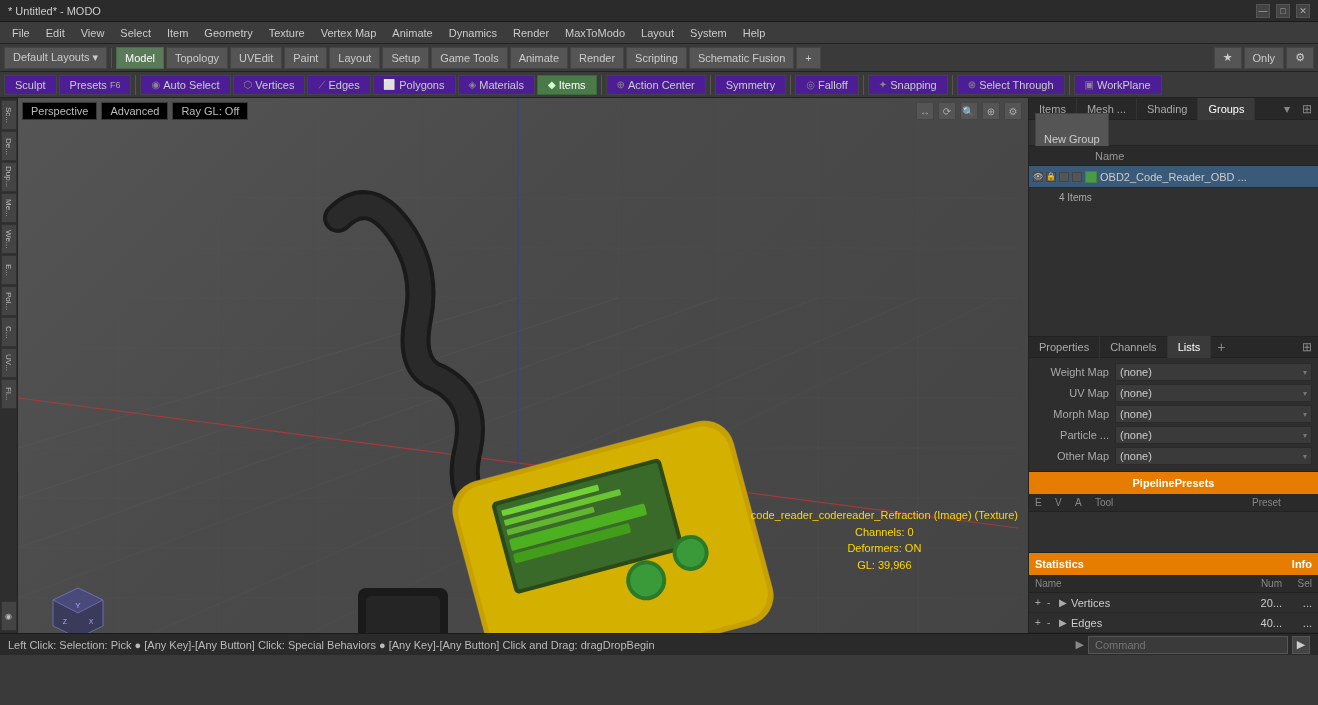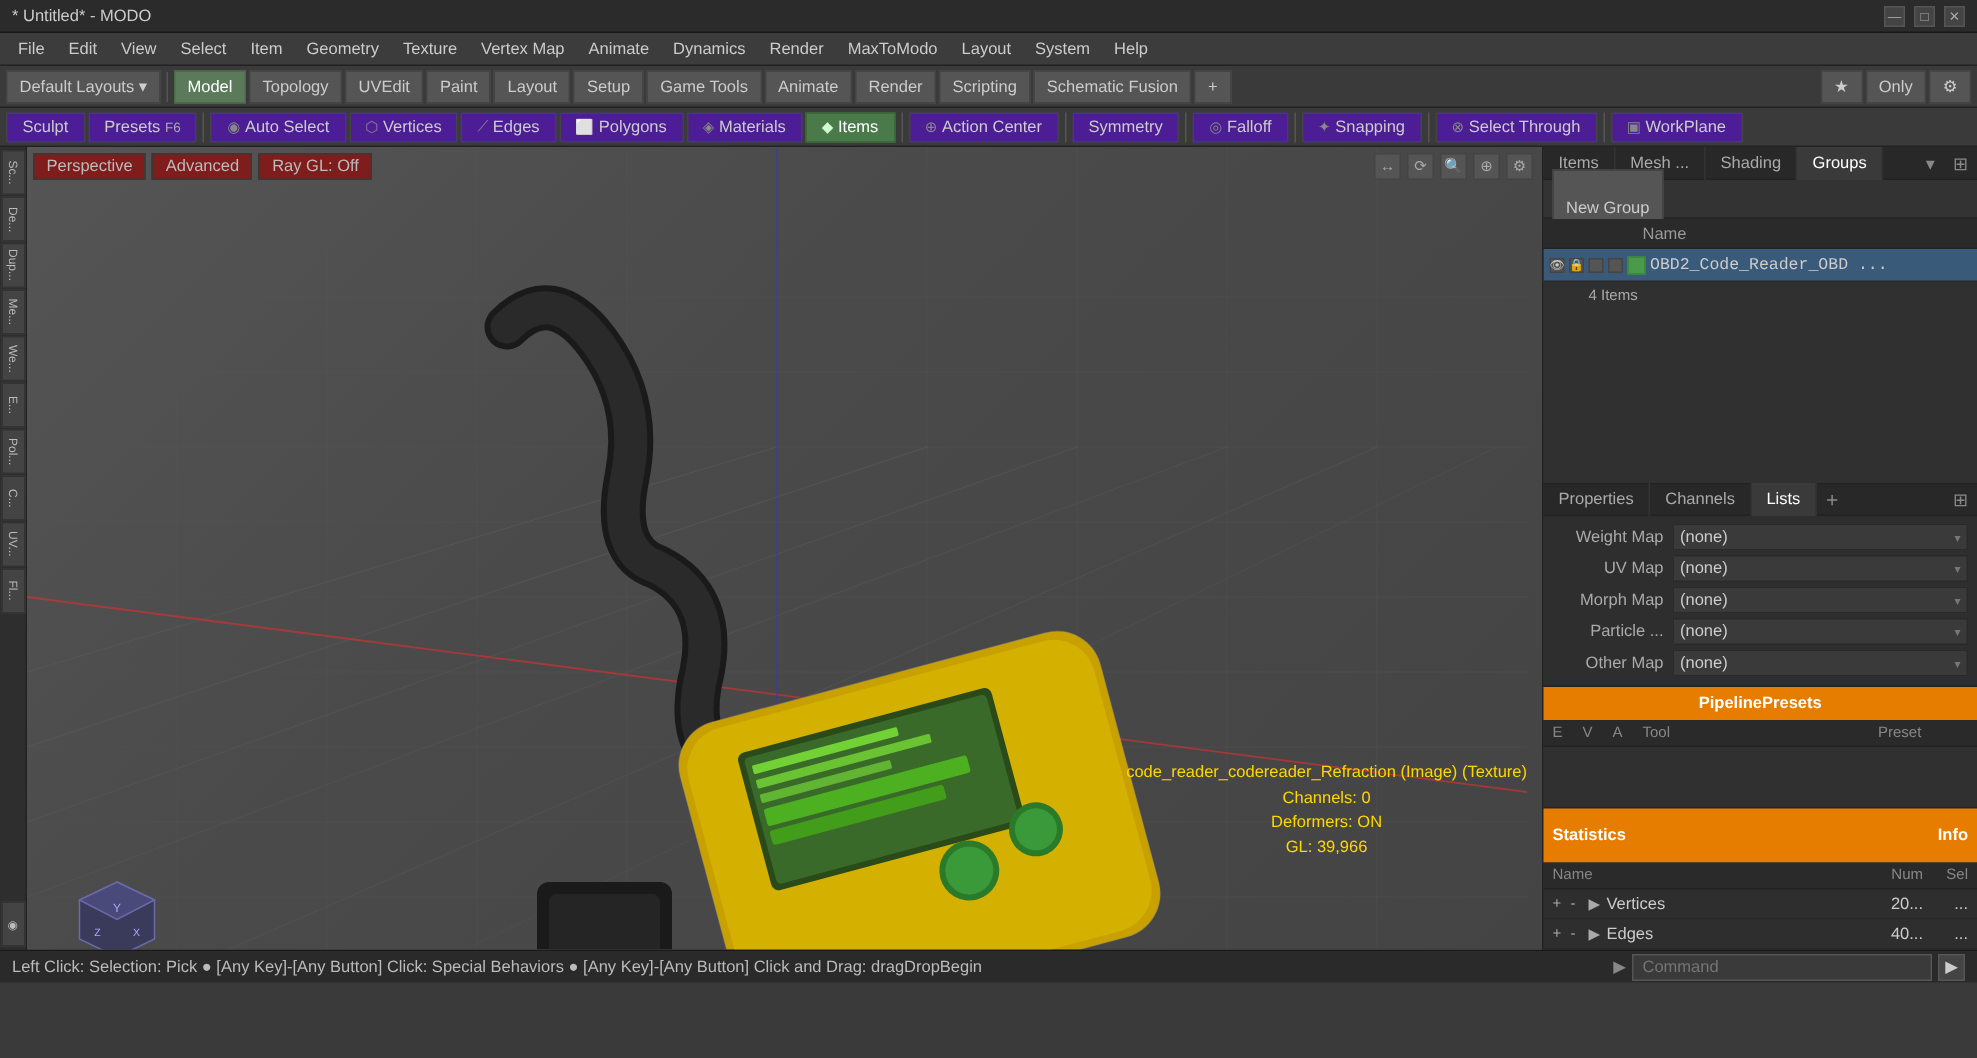--- a/index.html
+++ b/index.html
@@ -94,21 +94,21 @@
       color: #ccc;
       padding: 2px 10px;
       height: 20px;
       cursor: pointer;
       font-size: 11px;
       display: flex;
       align-items: center;
     }
     .mode-tab.active { background: #4a7a4a; border-color: #3a6a3a; color: #fff; }
     .view-btn {
-      background: #7f1d1d;
+      background: #000000;
       border: 1px solid #383838;
       color: #bbb;
       padding: 1px 8px;
       height: 18px;
       cursor: pointer;
       font-size: 11px;
       display: flex;
       align-items: center;
     }
 
@@ -240,21 +240,21 @@
       display: flex;
       align-items: center;
       padding: 2px 4px;
       gap: 3px;
       border-bottom: 1px solid #282828;
       height: 22px;
     }
     .group-row.selected { background: #3a5a7a; }
     .group-row-icon { width: 12px; height: 12px; background: #4a9a4a; border: 1px solid #3a8a3a; cursor: pointer; }
     .group-row-toggle { width: 10px; height: 10px; background: #555; border: 1px solid #444; cursor: pointer; display: flex; align-items: center; justify-content: center; font-size: 8px; }
-    .group-row-label { color: #ccc; font-size: 11px; flex: 1; overflow: hidden; text-overflow: ellipsis; white-space: nowrap; font-family: Liberation Mono, monospace; }
+    .group-row-label { color: #ccc; font-size: 11px; flex: 1; overflow: hidden; text-overflow: ellipsis; white-space: nowrap; }
     .group-row-sub { color: #aaa; font-size: 10px; padding-left: 30px; height: 18px; display: flex; align-items: center; }
 
     
     #panel-tabs-bottom {
       display: flex;
       align-items: center;
       background: #282828;
       border-top: 1px solid #222;
       border-bottom: 1px solid #222;
       height: 22px;
@@ -338,21 +338,21 @@
     }
     #stats-header {
       background: #e67c00;
       padding: 2px 6px;
       color: #fff;
       font-size: 11px;
       font-weight: bold;
       display: flex;
       align-items: center;
       justify-content: space-between;
-      height: 36px;
+      height: 22px;
     }
     #stats-cols {
       display: flex;
       background: #2a2a2a;
       padding: 2px 6px;
       border-bottom: 1px solid #222;
       height: 18px;
       align-items: center;
     }
     .sc-name { flex: 1; color: #888; font-size: 10px; }

